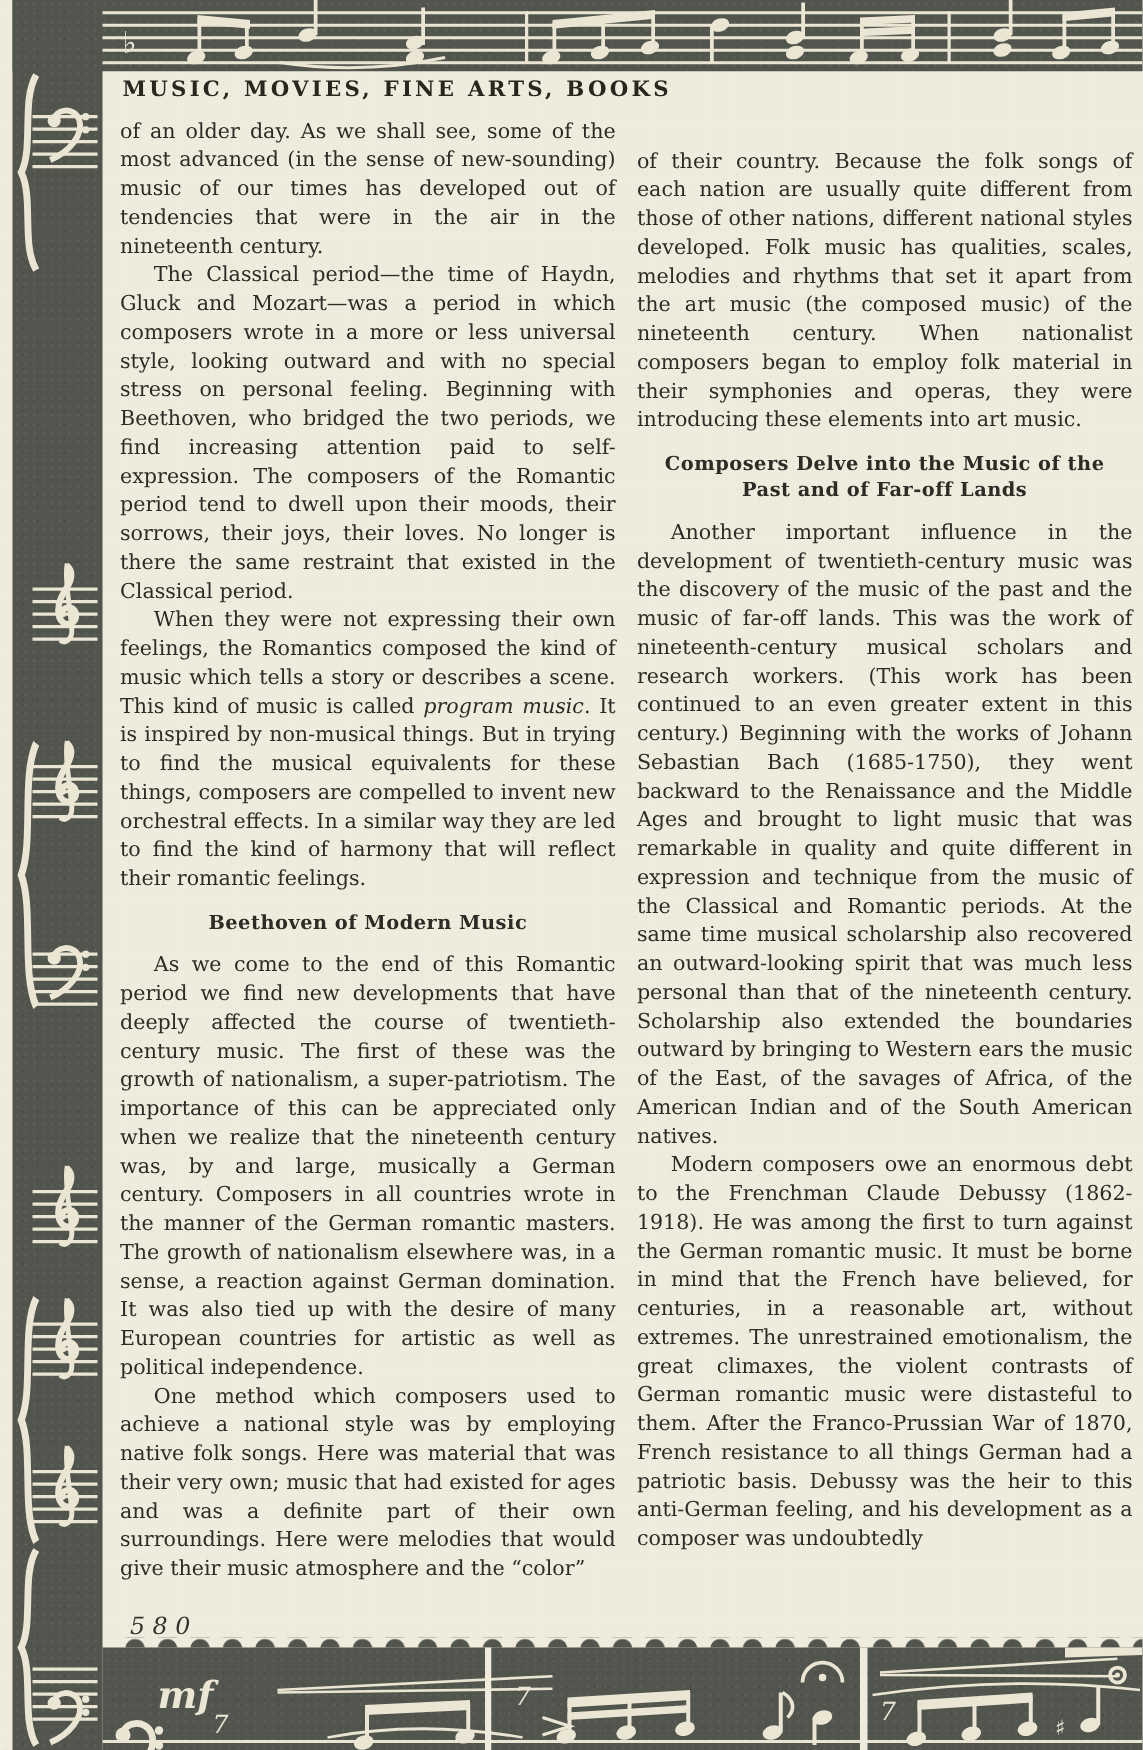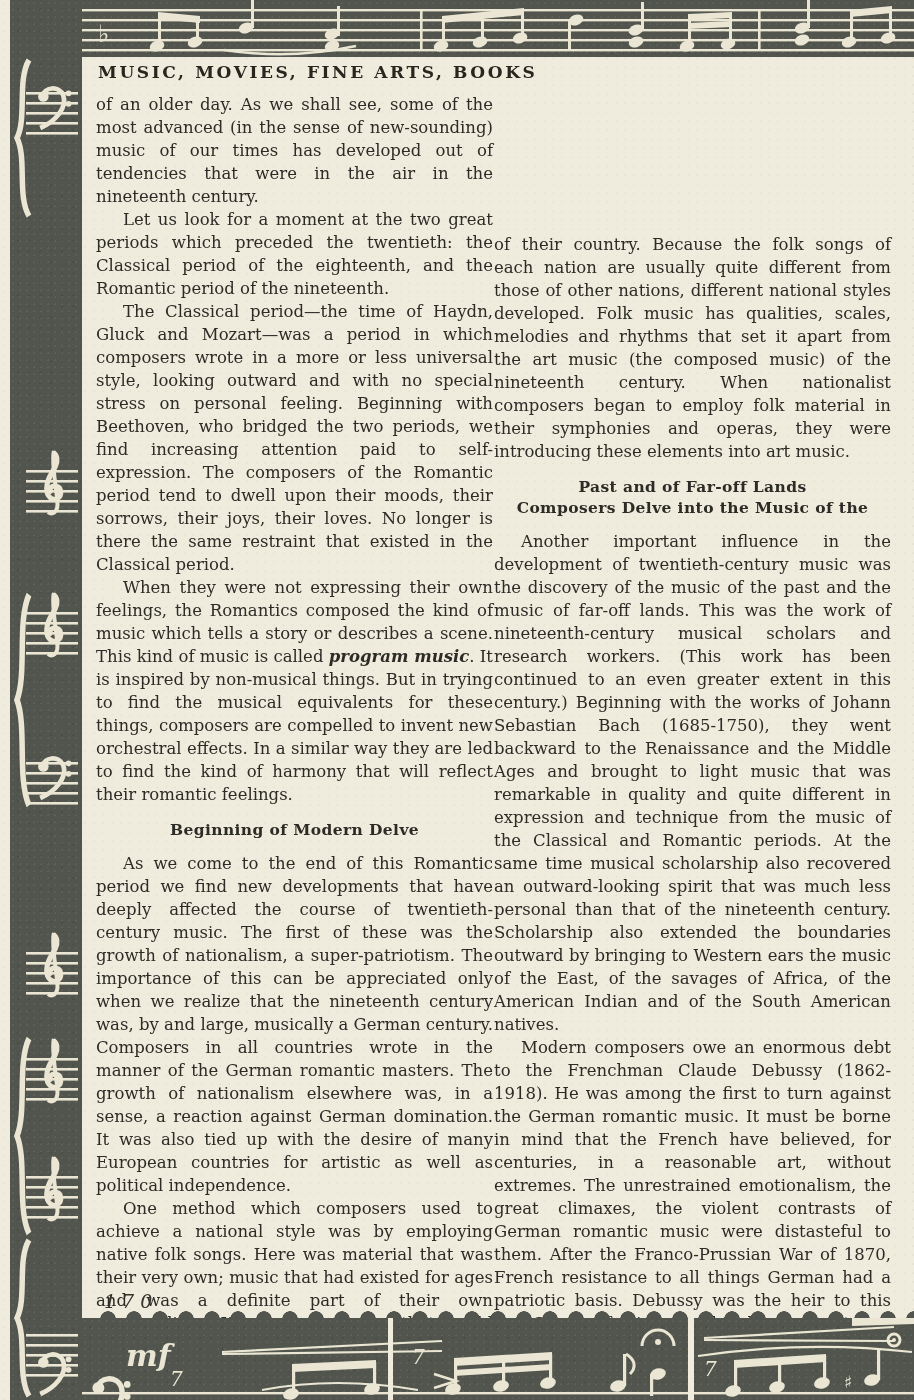--- a/index.html
+++ b/index.html
@@ -27,68 +27,67 @@
   .band-bottom{position:absolute;left:82px;top:1318px;width:832px;height:82px;}
   .band-bottom::before{content:"";position:absolute;left:14px;right:0;top:-8px;height:8px;
         background-image:radial-gradient(circle at 12px 9px, var(--band) 7.5px, transparent 8px);
         background-size:26px 9px;background-repeat:repeat-x;}
   .band svg{position:absolute;inset:0;}
 
   
   .content{position:absolute;left:96px;top:58px;width:810px;color:var(--ink);}
   .header-title{font-size:17px;font-weight:700;letter-spacing:2.6px;
         color:#27261f;margin:4px 0 11px 2px;}
-  .columns{display:flex;gap:1px;align-items:flex-end;}
+  .columns{display:flex;gap:17px;align-items:center;}
   .col{width:397px;}
   .col p{margin:0;text-align:justify;font-size:16.5px;line-height:23px;}
   .col p.indent{text-indent:27px;}
   .colhead{font-weight:700;font-size:15.5px;line-height:21px;text-align:center;
         letter-spacing:.4px;margin:13px auto 12px;}
   .pageno{position:absolute;left:8px;top:1232px;font-style:italic;
         font-size:19px;letter-spacing:6px;color:#34332c;}
-  em.prog{font-style:italic;font-weight:bold;}
+  em.prog{font-style:italic;}
 
   
   .sym-stroke{stroke:var(--sym);fill:none;}
   .sym-fill{fill:var(--sym);}
   text.sym{fill:var(--sym);}
 </style>
 </head>
 <body>
 
 <div class="page">
 
   <div class="content">
     <div class="header-title">MUSIC, MOVIES, FINE ARTS, BOOKS</div>
 
     <div class="columns">
       <div class="col">
         <p>of an older day. As we shall see, some of the most advanced (in the sense of new-sounding) music of our times has developed out of tendencies that were in the air in the nineteenth century.</p>
-        <p class="indent">Let us look for a moment at the two great periods which preceded the twentieth: the Classical period of the eighteenth, and the Romantic period of the nineteenth.</p>
         <p class="indent">The Classical period—the time of Haydn, Gluck and Mozart—was a period in which composers wrote in a more or less universal style, looking outward and with no special stress on personal feeling. Beginning with Beethoven, who bridged the two periods, we find increasing attention paid to self-expression. The composers of the Romantic period tend to dwell upon their moods, their sorrows, their joys, their loves. No longer is there the same restraint that existed in the Classical period.</p>
         <p class="indent"><span>When they were not expressing their own feelings, the Romantics composed the kind of music which tells a story or describes a scene. This kind of music is called </span><em class="prog">program music</em><span>. It is inspired by non-musical things. But in trying to find the musical equivalents for these things, composers are compelled to invent new orchestral effects. In a similar way they are led to find the kind of harmony that will reflect their romantic feelings.</span></p>
         <div class="colhead">
-          <span style="display:block">Beginning of Modern Delve</span>
+          <span style="display:block">Beethoven of Modern Music</span>
         </div>
         <p class="indent">As we come to the end of this Romantic period we find new developments that have deeply affected the course of twentieth-century music. The first of these was the growth of nationalism, a super-patriotism. The importance of this can be appreciated only when we realize that the nineteenth century was, by and large, musically a German century. Composers in all countries wrote in the manner of the German romantic masters. The growth of nationalism elsewhere was, in a sense, a reaction against German domination. It was also tied up with the desire of many European countries for artistic as well as political independence.</p>
         <p class="indent">One method which composers used to achieve a national style was by employing native folk songs. Here was material that was their very own; music that had existed for ages and was a definite part of their own surroundings. Here were melodies that would give their music atmosphere and the “color”</p>
       </div>
 
       <div class="col">
         <p>of their country. Because the folk songs of each nation are usually quite different from those of other nations, different national styles developed. Folk music has qualities, scales, melodies and rhythms that set it apart from the art music (the composed music) of the nineteenth century. When nationalist composers began to employ folk material in their symphonies and operas, they were introducing these elements into art music.</p>
         <div class="colhead">
+          <span style="display:block">Composers Delve into the Music of the</span>
           <span style="display:block">Past and of Far-off Lands</span>
-          <span style="display:block">Composers Delve into the Music of the</span>
         </div>
         <p class="indent">Another important influence in the development of twentieth-century music was the discovery of the music of the past and the music of far-off lands. This was the work of nineteenth-century musical scholars and research workers. (This work has been continued to an even greater extent in this century.) Beginning with the works of Johann Sebastian Bach (1685-1750), they went backward to the Renaissance and the Middle Ages and brought to light music that was remarkable in quality and quite different in expression and technique from the music of the Classical and Romantic periods. At the same time musical scholarship also recovered an outward-looking spirit that was much less personal than that of the nineteenth century. Scholarship also extended the boundaries outward by bringing to Western ears the music of the East, of the savages of Africa, of the American Indian and of the South American natives.</p>
         <p class="indent">Modern composers owe an enormous debt to the Frenchman Claude Debussy (1862-1918). He was among the first to turn against the German romantic music. It must be borne in mind that the French have believed, for centuries, in a reasonable art, without extremes. The unrestrained emotionalism, the great climaxes, the violent contrasts of German romantic music were distasteful to them. After the Franco-Prussian War of 1870, French resistance to all things German had a patriotic basis. Debussy was the heir to this anti-German feeling, and his development as a composer was undoubtedly</p>
       </div>
     </div>
 
-    <div class="pageno">170</div>
+    <div class="pageno">580</div>
   </div>
 
   <div class="band band-top">
     <svg width="904" height="57" viewBox="0 0 904 57">
       <g>
         <rect class="sym-fill" x="34" y="9" width="870" height="2.4"></rect>
         <rect class="sym-fill" x="34" y="19" width="870" height="2.4"></rect>
         <rect class="sym-fill" x="34" y="29" width="870" height="2.4"></rect>
         <rect class="sym-fill" x="34" y="39" width="870" height="2.4"></rect>
         <rect class="sym-fill" x="34" y="49" width="870" height="2.4"></rect>

